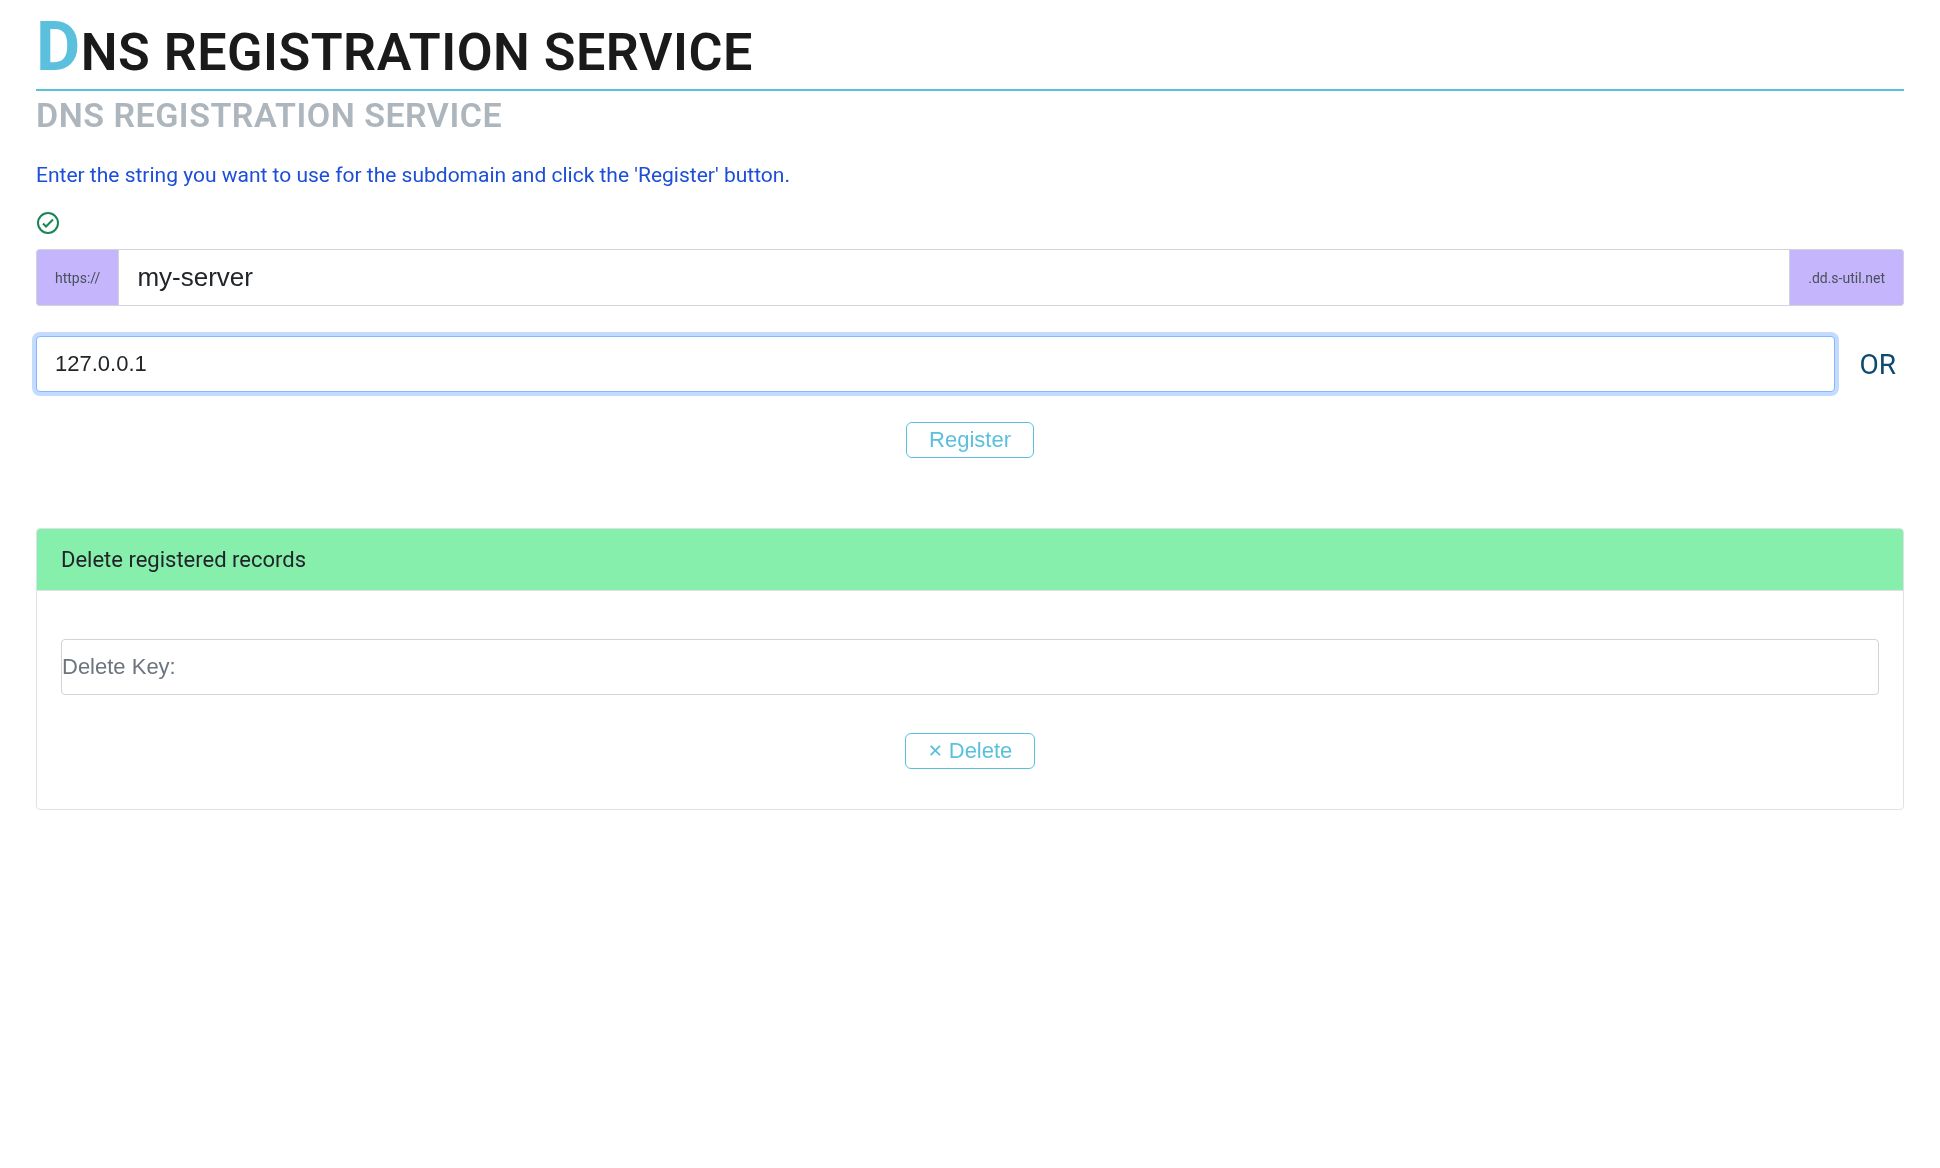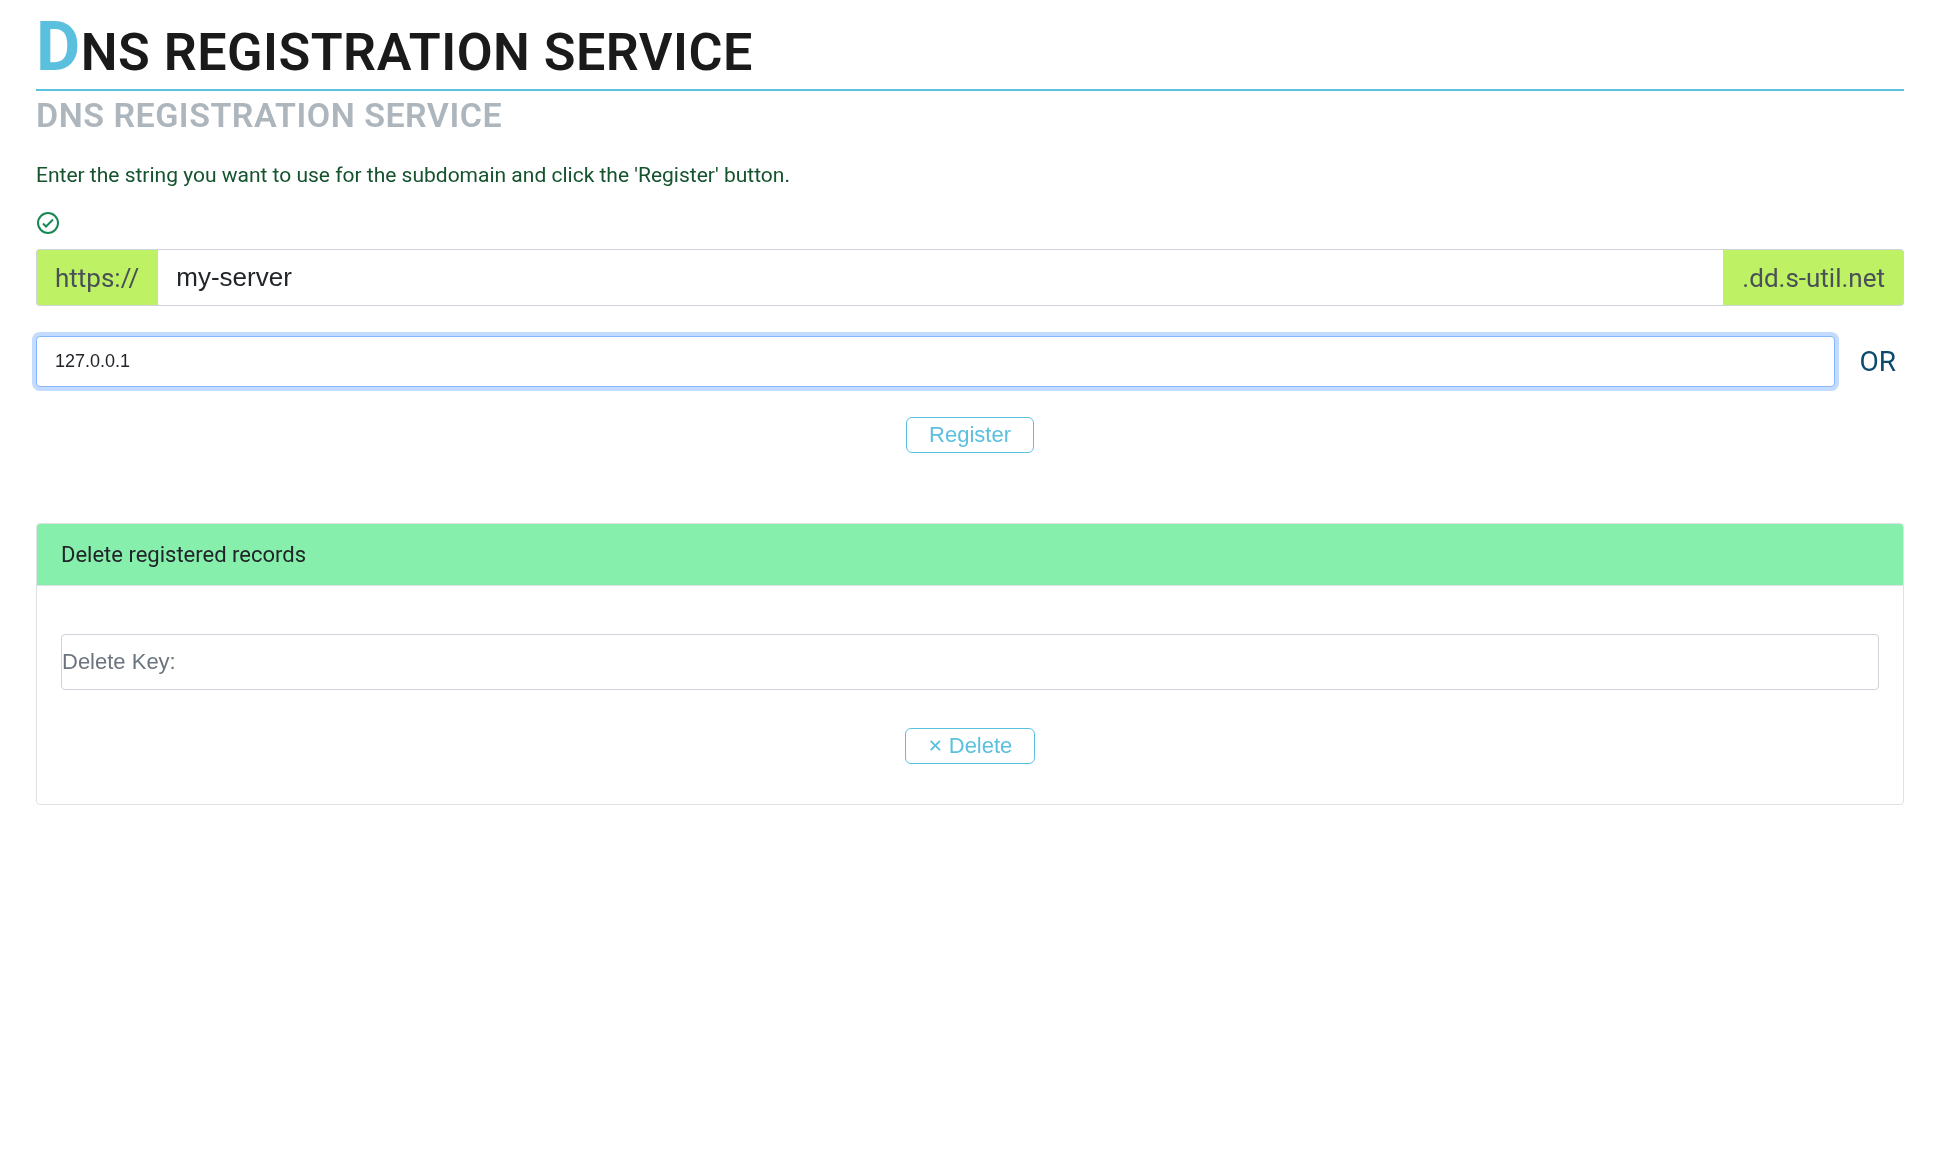--- a/index.html
+++ b/index.html
@@ -35,36 +35,36 @@
     }
     .page-subtitle {
       font-size: 34px;
       font-weight: 600;
       letter-spacing: 0.5px;
       color: #adb5bd;
       margin-bottom: 28px;
     }
     .instructions {
       font-size: 21px;
-      color: #14532d;
+      color: #1d4ed8;
       margin-bottom: 24px;
     }
     .valid-icon {
       margin-bottom: 10px;
     }
     .input-group {
       display: flex;
       width: 100%;
       margin-bottom: 30px;
     }
     .input-group-addon {
-      background: #bef264;
+      background: #c4b5fd;
       border: 1px solid #ced4da;
       padding: 12px 18px;
-      font-size: 26px;
+      font-size: 14px;
       color: #495057;
       display: flex;
       align-items: center;
       white-space: nowrap;
     }
     .input-group-addon.left {
       border-right: none;
       border-radius: 4px 0 0 4px;
     }
     .input-group-addon.right {
@@ -83,21 +83,21 @@
       display: flex;
       align-items: center;
       gap: 16px;
       margin-bottom: 30px;
     }
     .address-input {
       flex: 1;
       border: 1px solid #ced4da;
       border-radius: 4px;
       padding: 14px 18px;
-      font-size: 18px;
+      font-size: 22px;
       color: #212529;
       outline: none;
     }
     .address-input.focused {
       border-color: #86b7fe;
       box-shadow: 0 0 0 4px rgba(134, 183, 254, 0.5);
     }
     .address-input::placeholder {
       color: #6c757d;
     }

